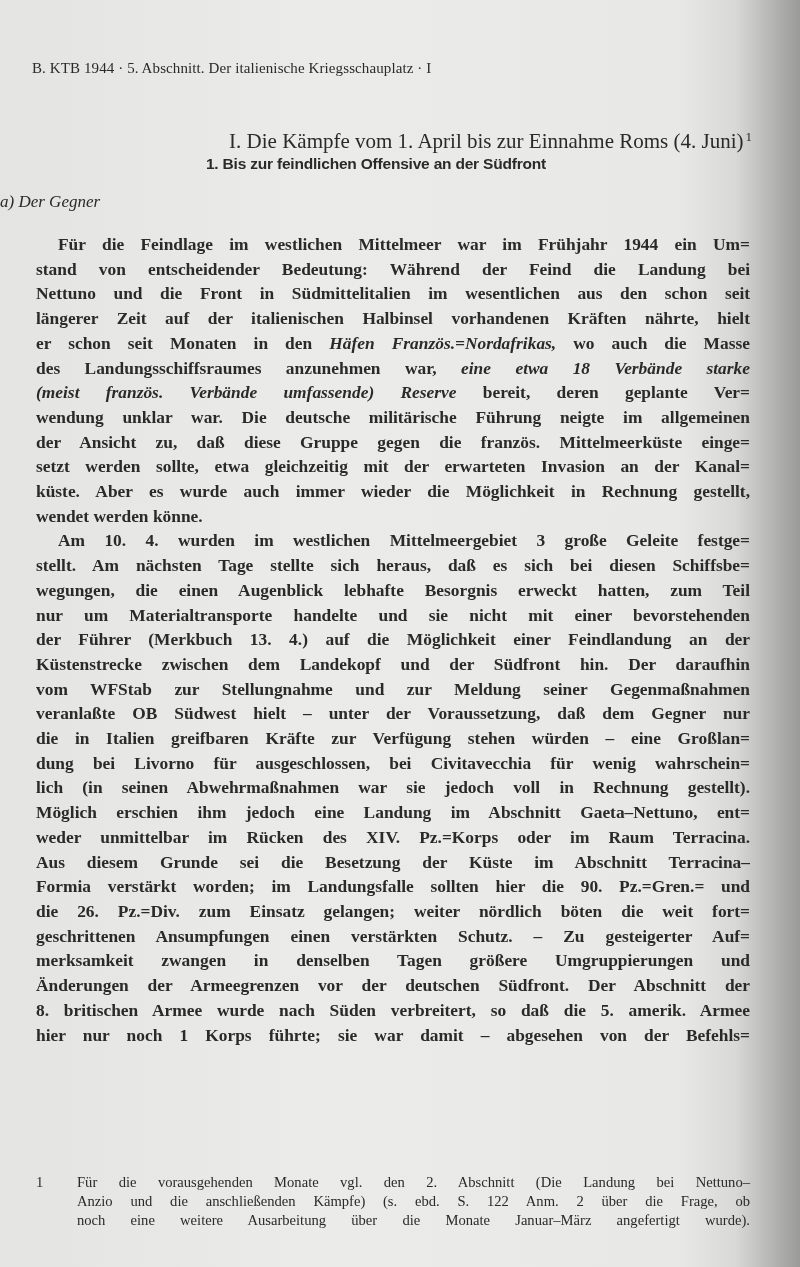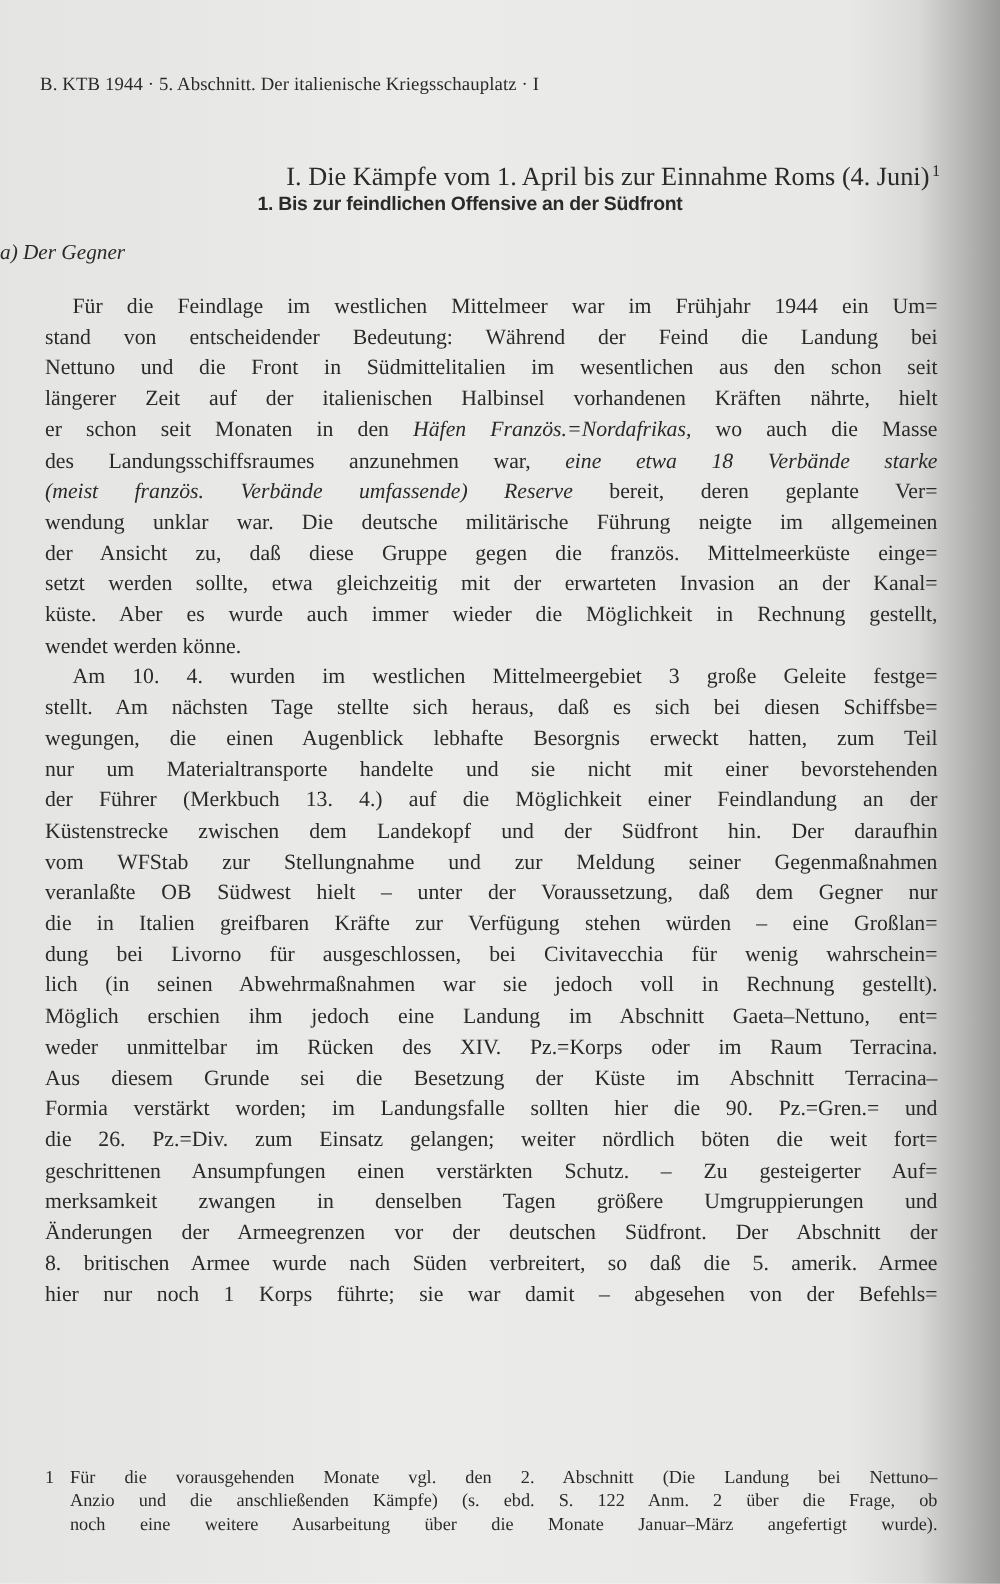--- a/index.html
+++ b/index.html
@@ -29,31 +29,32 @@
     letter-spacing: -0.2px;
   }
   .subsection-title {
     position: absolute; left: 0; width: 752px; top: 192px; text-align: left;
     font-size: 17px; font-style: italic;
   }
   .body-text {
     position: absolute; left: 36px; top: 232px; width: 714px;
     font-size: 17.4px; line-height: 24.7px;
     text-align: justify;
+    font-weight: bold;
   }
   .body-text p { margin: 0; }
   .body-text .line { display: block; text-align: justify; text-align-last: justify; white-space: nowrap; }
   .body-text .line.last { text-align-last: left; }
   .body-text .indent { padding-left: 22px; }
   .footnote {
     position: absolute; left: 36px; top: 1173px; width: 714px;
     font-size: 14.6px; line-height: 19px;
   }
   .footnote .fn-num { position: absolute; left: 0; top: 0; }
-  .footnote .fn-body { margin-left: 20px; }
+  .footnote .fn-body { margin-left: 41px; }
   .footnote .line { display: block; text-align: justify; text-align-last: justify; white-space: nowrap; }
   i { font-style: italic; }
 </style>
 </head>
 <body>
 
 <div class="page">
 
   <div class="running-head">B. KTB 1944 · 5. Abschnitt. Der italienische Kriegsschauplatz · I</div>
 

